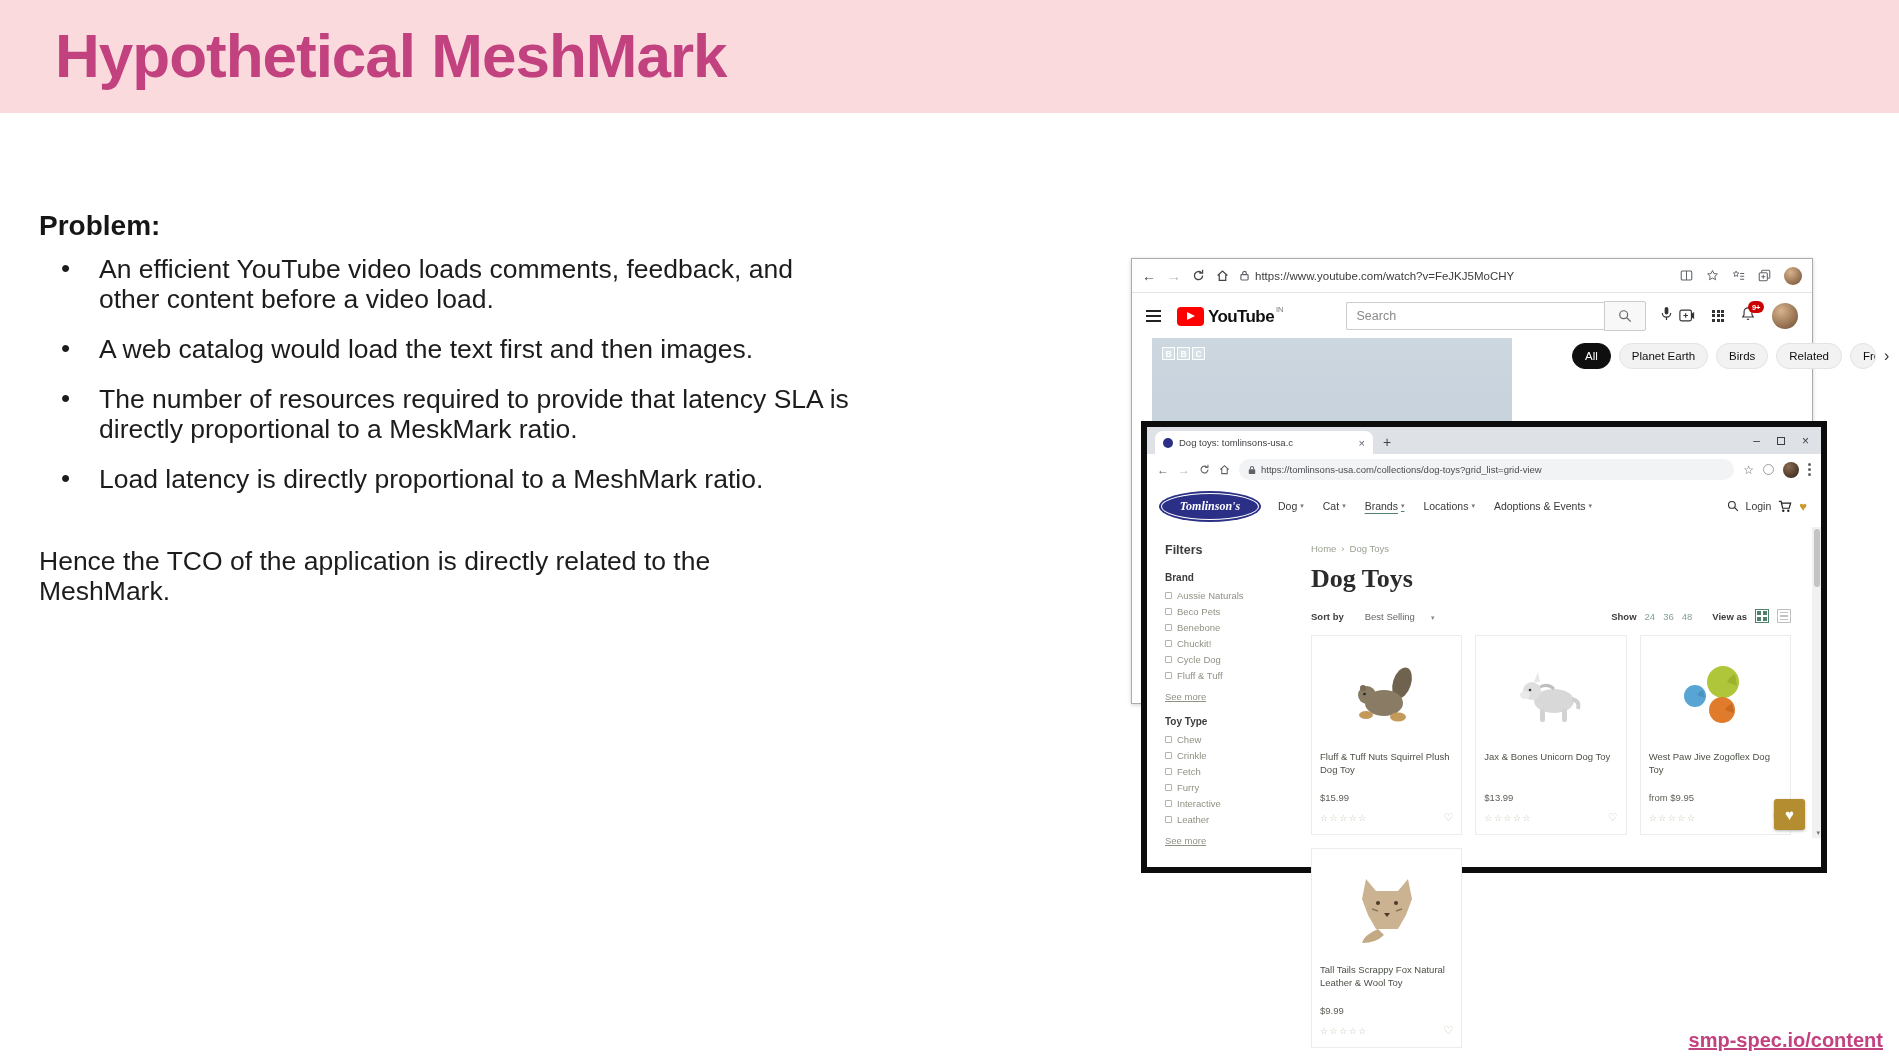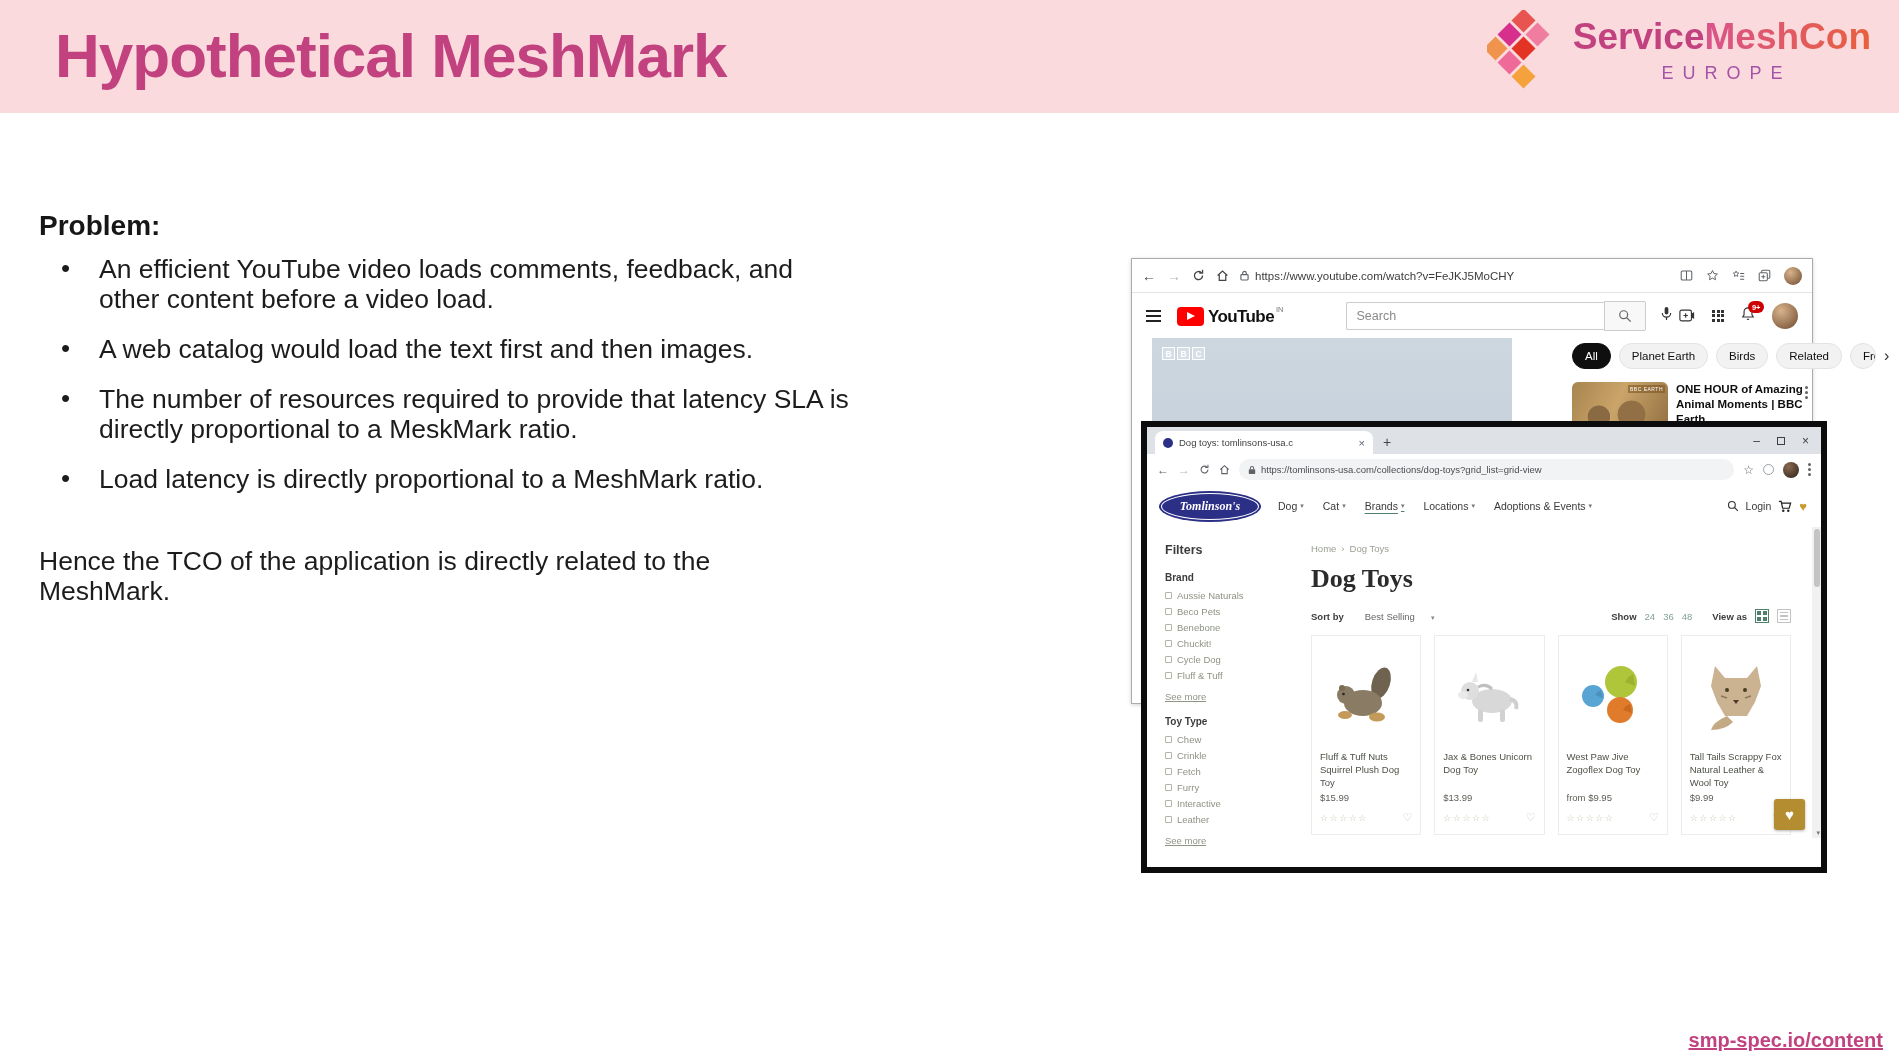--- a/index.html
+++ b/index.html
@@ -129,58 +129,41 @@
   .sort-value .caret { font-size:7px; color:#888; }
   .controls-right { margin-left:auto; display:flex; align-items:center; gap:8px; }
   .show-label,.view-label { font-size:9.5px; font-weight:bold; color:#3c3c3c; }
   .show-opt { font-size:9.5px; color:#84a192; }
   .view-label { margin-left:12px; }
   .view-grid { width:14px; height:14px; border:1px solid #4f806c; display:grid; grid-template-columns:repeat(2,4px); grid-auto-rows:4px; gap:1.5px; align-content:center; justify-content:center; }
   .view-grid i { background:#4f806c; }
   .view-list { width:14px; height:14px; border:1px solid #c2c2c2; display:flex; flex-direction:column; gap:2px; justify-content:center; padding:0 2px; }
   .view-list i { height:1.5px; background:#c2c2c2; }
 
-  .product-grid { display:grid; grid-template-columns:repeat(4,1fr); gap:13px; }
+  .product-grid { display:grid; grid-template-columns:repeat(3,1fr); gap:13px; }
   .card { border:1px solid #ececec; background:#fff; padding:8px 8px 10px; display:flex; flex-direction:column; }
   .card-img { height:103px; display:flex; align-items:center; justify-content:center; }
   .card-name { font-size:9.5px; color:#4c5146; line-height:1.35; margin-top:4px; min-height:38px; }
   .card-price { font-size:9.5px; color:#5a5f55; margin-top:3px; }
   .card-bottom { display:flex; align-items:center; justify-content:space-between; margin-top:8px; }
   .stars { font-size:9px; color:#c9c5b4; letter-spacing:1.5px; }
   .card-heart { font-size:11px; color:#cfc9b8; }
 
   .store-scrollbar { position:absolute; right:0; top:0; bottom:0; width:9px; background:#f1f1f1; }
   .store-scroll-thumb { position:absolute; right:1.5px; top:2px; width:6px; height:58px; border-radius:3px; background:#c4c4c4; }
   .store-scroll-arrow { position:absolute; right:1px; bottom:1px; font-size:7px; color:#777; }
   .heart-fab { position:absolute; right:16px; bottom:8px; width:31px; height:31px; background:#b38d2f; border-radius:3px; display:flex; align-items:center; justify-content:center; color:#fff; font-size:15px; box-shadow:0 1px 3px rgba(0,0,0,.3); }
 </style>
 </head>
 <body>
 
 <div class="slide">
 
   <div class="header-band">
     <h1 class="slide-title">Hypothetical MeshMark</h1>
-    <div class="logo">
-      <svg width="72" height="80" viewBox="0 0 72 80">
-        <g>
-          <rect x="28" y="2" width="17" height="17" fill="#e8544f" transform="rotate(45 36.5 10.5)"></rect>
-          <rect x="14" y="16" width="17" height="17" fill="#d6308c" transform="rotate(45 22.5 24.5)"></rect>
-          <rect x="42" y="16" width="17" height="17" fill="#f07ca0" transform="rotate(45 50.5 24.5)"></rect>
-          <rect x="0" y="30" width="17" height="17" fill="#f0944d" transform="rotate(45 8.5 38.5)"></rect>
-          <rect x="28" y="30" width="17" height="17" fill="#e23325" transform="rotate(45 36.5 38.5)"></rect>
-          <rect x="14" y="44" width="17" height="17" fill="#ef6a98" transform="rotate(45 22.5 52.5)"></rect>
-          <rect x="28" y="58" width="17" height="17" fill="#f5a13c" transform="rotate(45 36.5 66.5)"></rect>
-        </g>
-      </svg>
-      <div class="logo-text">
-        <div class="logo-word"><span class="w1">Service</span><span class="w2">MeshCon</span></div>
-        <div class="logo-sub">EUROPE</div>
-      </div>
-    </div>
   </div>
 
   <div class="problem-heading">Problem:</div>
   <ul class="bullet-list">
     <li>An efficient YouTube video loads comments, feedback, and other content before a video load.</li>
     <li>A web catalog would load the text first and then images.</li>
     <li>The number of resources required to provide that latency SLA is directly proportional to a MeskMark ratio.</li>
     <li>Load latency is directly proportional to a MeshMark ratio.</li>
   </ul>
   <div class="conclusion">Hence the TCO of the application is directly related to the MeshMark.</div>
@@ -286,40 +269,20 @@
             <i>C</i>
         </div>
       </div>
       <div class="yt-chips">
         <span class="chip active">All</span>
         <span class="chip">Planet Earth</span>
         <span class="chip">Birds</span>
         <span class="chip">Related</span>
         <span class="chip cut">Fro</span>
         <span class="chip-more">›</span>
-      </div>
-      <div class="yt-rec">
-        <span class="yt-thumb">
-          <span class="yt-thumb-mark">BBC EARTH</span>
-        </span>
-        <div class="yt-rec-info">
-          <div class="yt-rec-title">ONE HOUR of Amazing Animal Moments | BBC Earth</div>
-          <div class="yt-rec-channel">
-            <span>BBC Earth</span>
-            <svg width="8" height="8" viewBox="0 0 10 10">
-                <circle cx="5" cy="5" r="5" fill="#8a8a8a"></circle>
-                <path d="M2.8 5l1.5 1.5 2.8-3" fill="none" stroke="#fff" stroke-width="1.2"></path>
-              </svg>
-          </div>
-        </div>
-        <span class="vdots yt-rec-menu">
-            <i></i>
-            <i></i>
-            <i></i>
-          </span>
       </div>
     </div>
   </div>
 
   <div class="store-window">
     <div class="tabstrip">
       <div class="tab">
         <span class="tab-favicon"></span>
         <span class="tab-title">Dog toys: tomlinsons-usa.c</span>
         <span class="tab-close">×</span>

